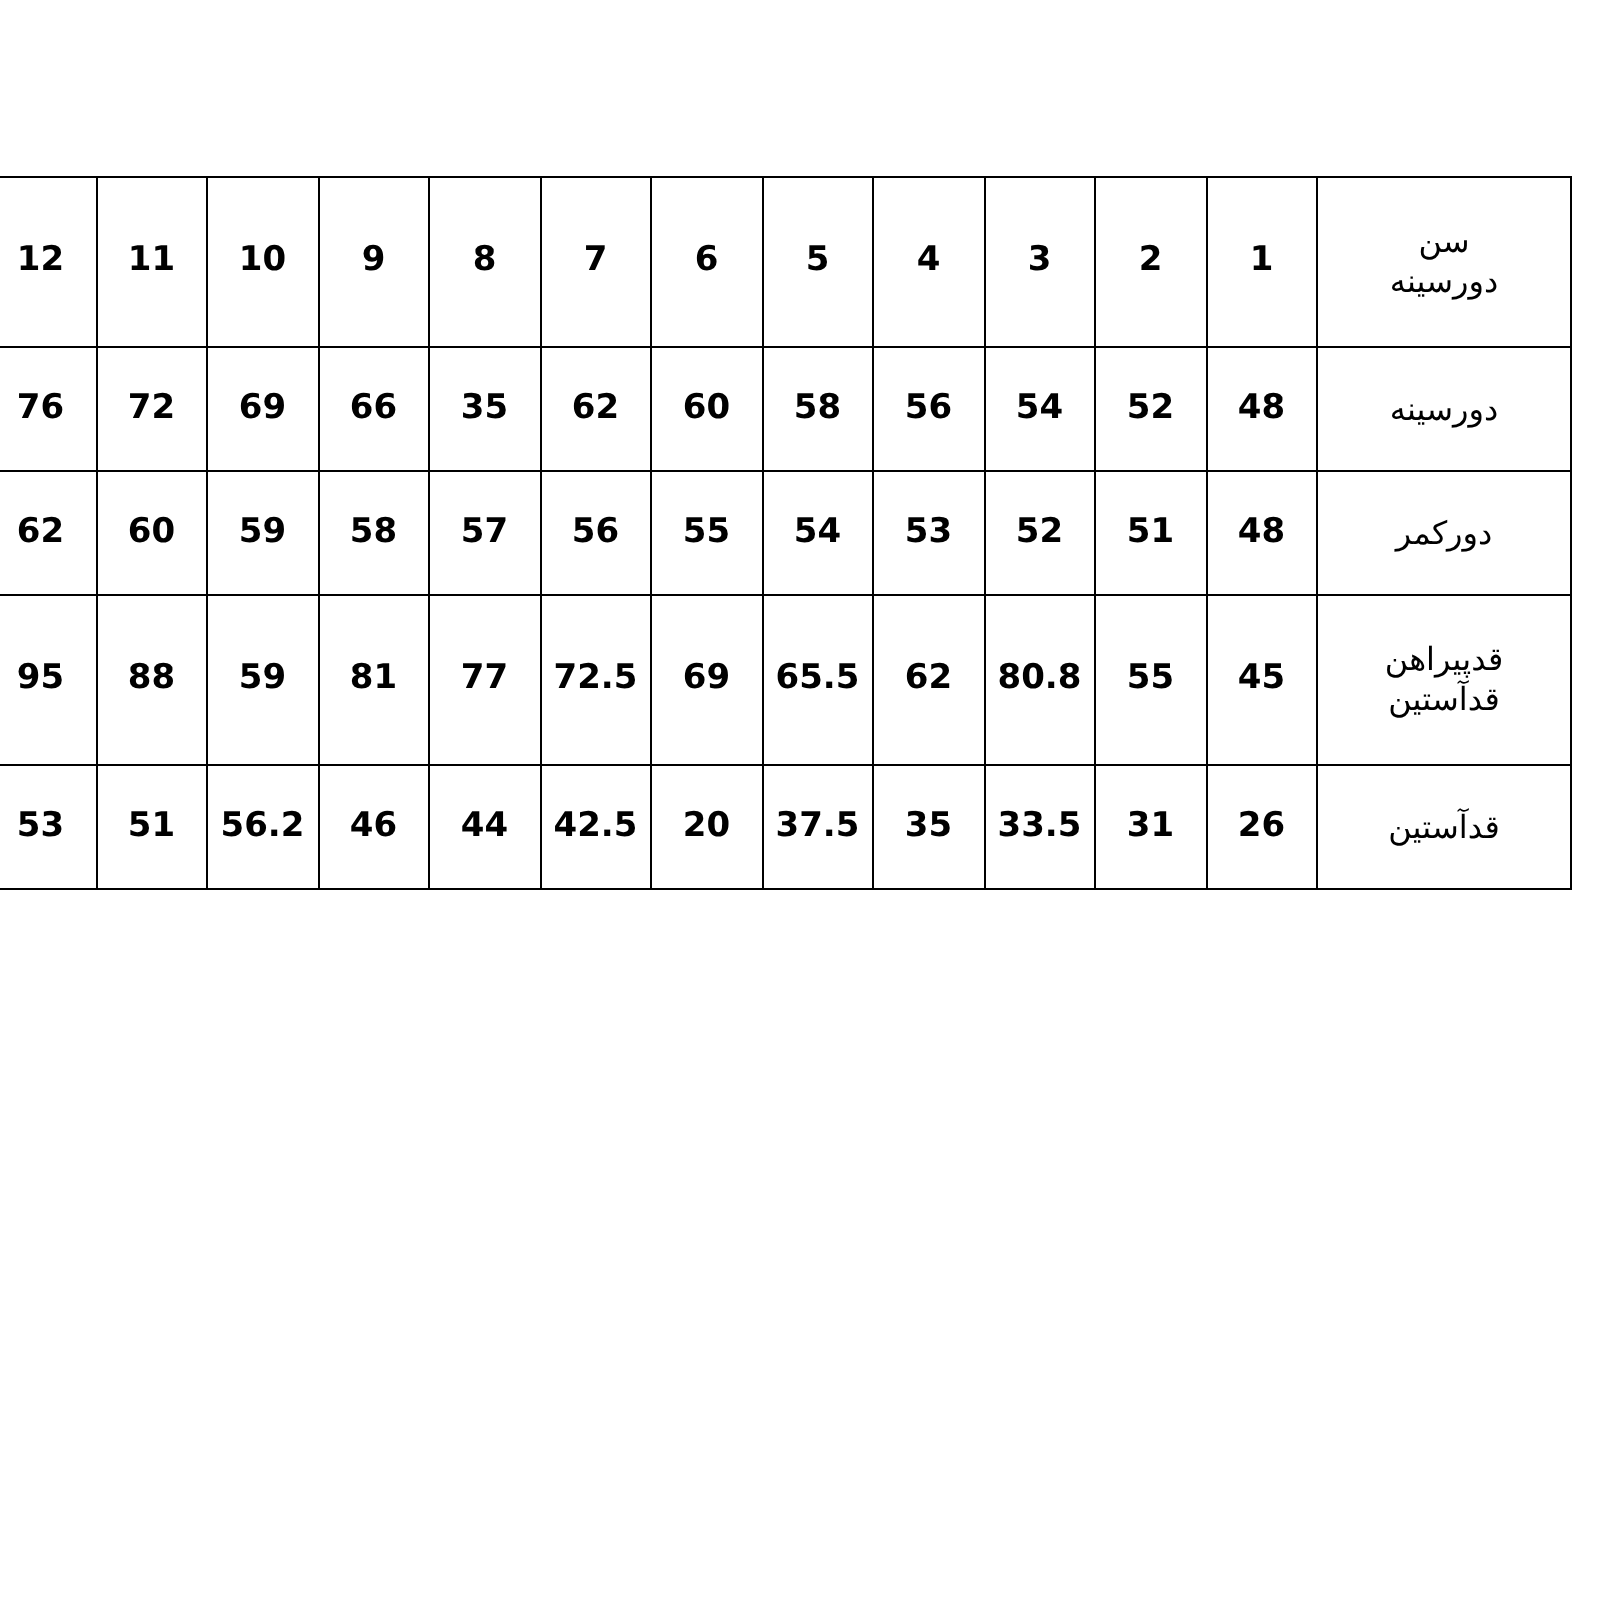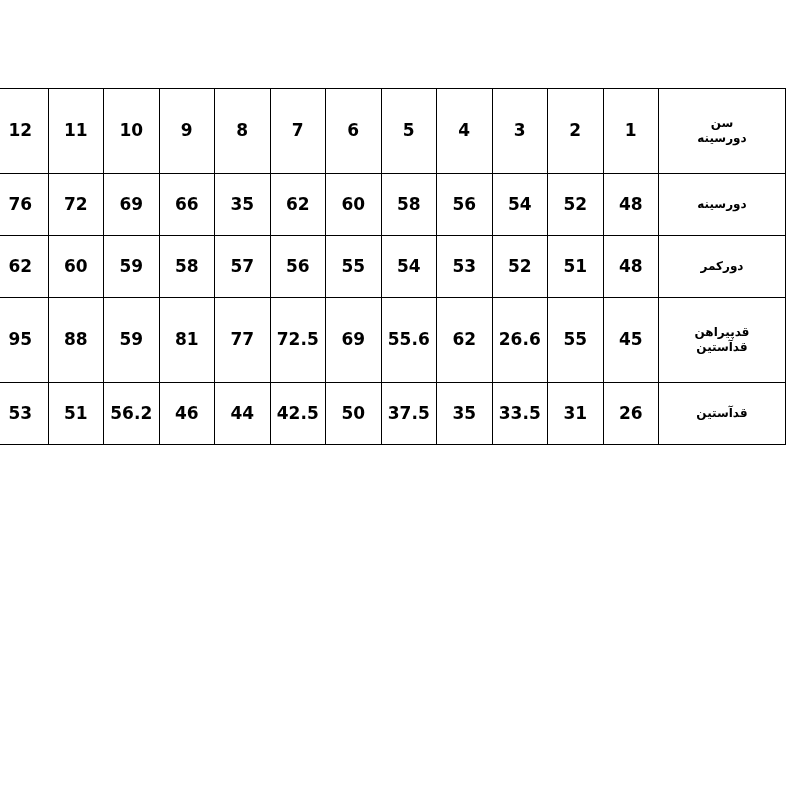--- a/index.html
+++ b/index.html
@@ -38,22 +38,22 @@
     vertical-align: middle;
     font-size: 17px;
     font-weight: bold;
     padding: 0;
     height: 57px;
     line-height: 1.25;
   }
   
   table.size-table td.label-cell {
     width: 118px;
-    font-size: 12px;
-    font-weight: bold;
+    font-size: 16px;
+    font-weight: normal;
     padding: 2px 4px;
   }
   table.size-table td.val-cell {
     width: 54.5px;
   }
   table.size-table tr.row-tall td {
     height: 80px;
   }
   .label-line {
     display: block;
@@ -123,42 +123,42 @@
           <td class="val-cell">62</td>
         </tr>
 
         <tr class="row-tall">
           <td class="label-cell">
             <span class="label-line">قدپیراهن</span>
             <span class="label-line">قدآستین</span>
           </td>
           <td class="val-cell">45</td>
           <td class="val-cell">55</td>
-          <td class="val-cell">26.6</td>
+          <td class="val-cell">80.8</td>
           <td class="val-cell">62</td>
-          <td class="val-cell">55.6</td>
+          <td class="val-cell">65.5</td>
           <td class="val-cell">69</td>
           <td class="val-cell">72.5</td>
           <td class="val-cell">77</td>
           <td class="val-cell">81</td>
           <td class="val-cell">59</td>
           <td class="val-cell">88</td>
           <td class="val-cell">95</td>
         </tr>
 
         <tr>
           <td class="label-cell">
             <span class="label-line">قدآستین</span>
           </td>
           <td class="val-cell">26</td>
           <td class="val-cell">31</td>
           <td class="val-cell">33.5</td>
           <td class="val-cell">35</td>
           <td class="val-cell">37.5</td>
-          <td class="val-cell">50</td>
+          <td class="val-cell">20</td>
           <td class="val-cell">42.5</td>
           <td class="val-cell">44</td>
           <td class="val-cell">46</td>
           <td class="val-cell">56.2</td>
           <td class="val-cell">51</td>
           <td class="val-cell">53</td>
         </tr>
 
       </tbody>
     </table>

